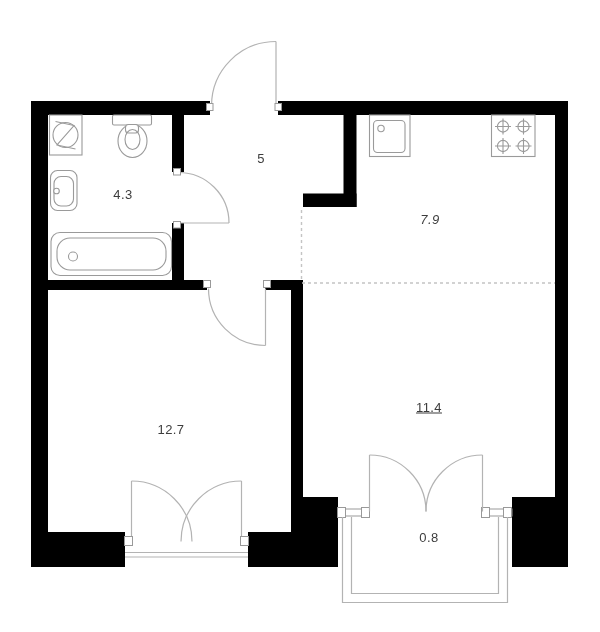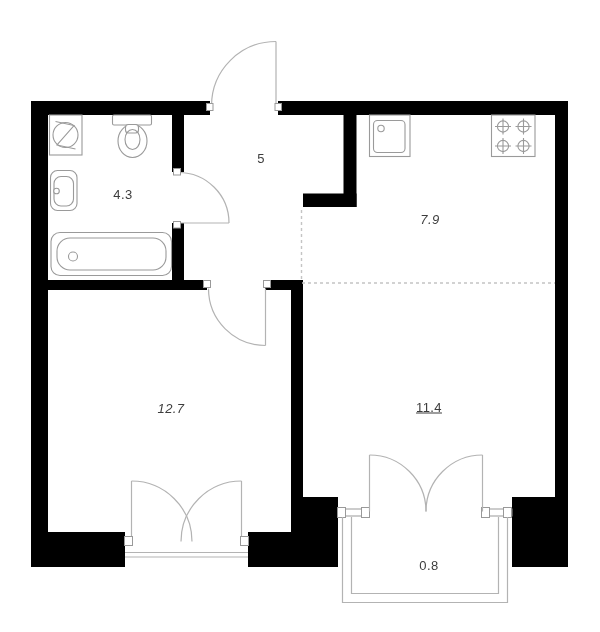--- a/index.html
+++ b/index.html
@@ -16,23 +16,23 @@
     transform:translate(-50%,-50%);
     font-size:13px;
     color:#3d3d3d;
     letter-spacing:0.4px;
     white-space:nowrap;
     user-select:none;
   }
   .lbl-bathroom{left:123px;top:194px;}
   .lbl-hallway{left:261px;top:158px;}
   .lbl-kitchen{left:430px;top:219px;font-style:italic;}
-  .lbl-bedroom{left:171px;top:408px;font-style:italic;}
+  .lbl-bedroom{left:171px;top:429px;}
   .lbl-living-room{left:429px;top:407px;text-decoration:underline;}
-  .lbl-balcony{left:429px;top:565px;}
+  .lbl-balcony{left:429px;top:537px;}
 </style>
 </head>
 <body>
 
 <div class="plan">
 
   <svg width="600" height="632" viewBox="0 0 600 632">
 
     <g fill="#000000">
       <rect x="31" y="101" width="179" height="14"></rect>

